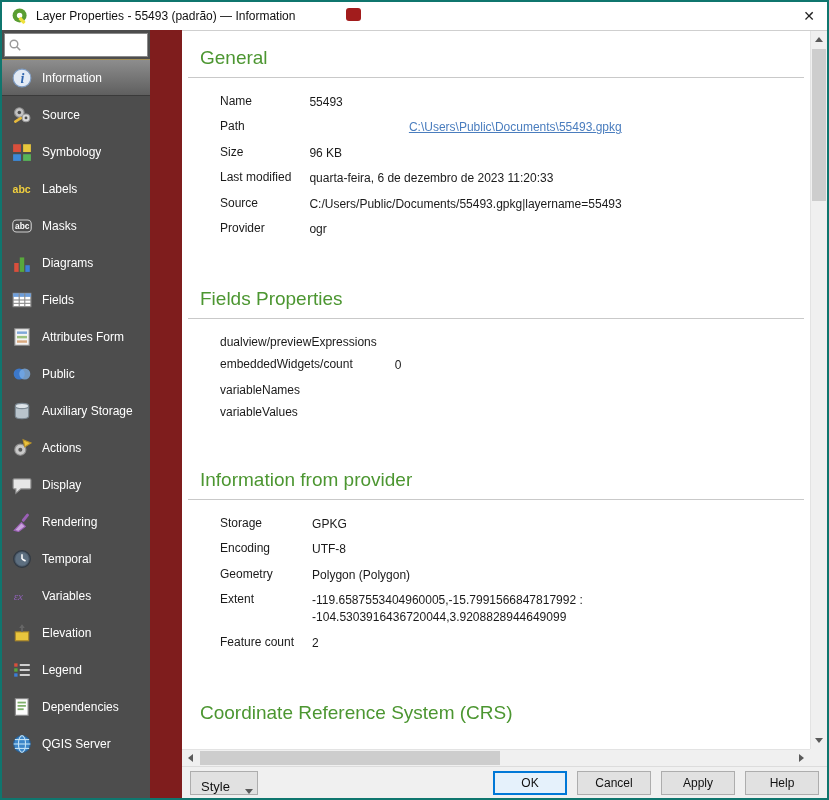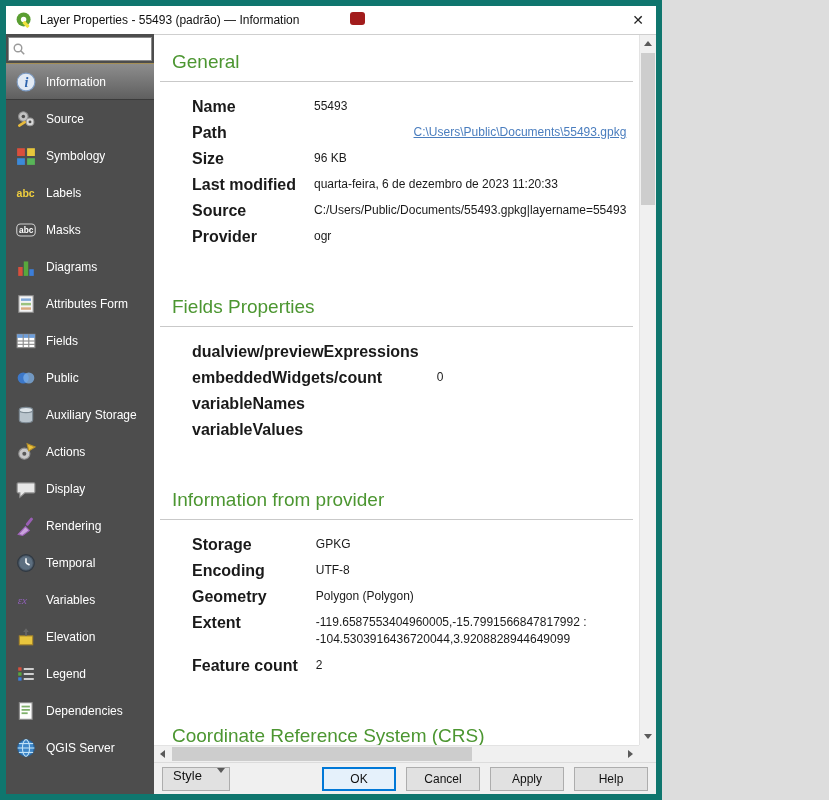--- a/index.html
+++ b/index.html
@@ -1,40 +1,40 @@
 <!DOCTYPE html>
 <html style="--heading-green: #4c9631; --link-blue: #4a7dbe; --focus-blue: #0078d7; --sidebar-gray: #4d4d4d;"><head>
 <meta charset="utf-8">
 <style>
   * { box-sizing: border-box; }
   html,body { margin:0; padding:0; background:#ddd; }
   .window {
-    width:662px; height:800px; overflow:hidden;
-    border:6px solid #0f766e; background:#f0f0f0;
+    width:829px; height:800px; overflow:hidden;
+    border:2px solid #0f766e; background:#f0f0f0;
     display:flex; flex-direction:column;
     font-family:"Liberation Sans", sans-serif;
     position:relative;
   }
   
   .titlebar { flex:0 0 28px; background:#ffffff; display:flex; align-items:center; padding-left:8px; position:relative; }
   .titlebar .app-icon { width:20px; height:20px; display:flex; align-items:center; justify-content:center; margin-right:6px; }
   .title-text { font-size:12px; color:#101010; white-space:nowrap; }
   .red-indicator { position:absolute; left:344px; top:6px; width:15px; height:13px; border-radius:3px; background:#a21c1c; }
   .close-btn { margin-left:auto; width:36px; height:100%; display:flex; align-items:center; justify-content:center; font-size:14px; color:#222; cursor:default; }
   
   .main-row { flex:1; min-height:0; display:flex; }
   .sidebar { flex:0 0 148px; background:#4d4d4d; display:flex; flex-direction:column; overflow:hidden; }
   .search-box { flex:0 0 24px; margin:3px 2px 2px 2px; background:#fff; border:1px solid #8a8a8a; display:flex; align-items:center; padding:0 3px; gap:2px; }
   .search-box input { border:none; outline:none; flex:1; min-width:0; font-size:12px; height:18px; font-family:inherit; background:transparent; }
   .sb-items { flex:1; display:flex; flex-direction:column; overflow:hidden; }
   .sb-item { flex:0 0 37px; display:flex; align-items:center; gap:9px; padding:0 4px 0 9px; color:#fff; font-size:12px; }
   .sb-item.selected { background:linear-gradient(#8d8d8d,#5f5f5f); border-top:1px solid #a58f55; border-bottom:1px solid #3a3a3a; }
   .sb-icon { flex:0 0 22px; height:22px; display:flex; align-items:center; justify-content:center; }
   .sb-label { white-space:nowrap; overflow:hidden; }
-  .right-col { flex:1; min-width:0; display:flex; flex-direction:column; background:#7f1d1d; }
+  .right-col { flex:1; min-width:0; display:flex; flex-direction:column; background:#7f1d1d;padding-left:32px; }
   
   .content-grid { flex:1; min-height:0; display:grid; grid-template-columns:1fr 17px; grid-template-rows:1fr 17px; border-top:1px solid #cfcfcf; }
   .content { overflow:hidden; padding:4px 6px 0 18px; background:#fff; }
   .vscroll { background:#f0f0f0; position:relative; border-left:1px solid #e3e3e3; }
   .hscroll { background:#f0f0f0; position:relative; border-top:1px solid #e3e3e3; }
   .scroll-corner { background:#f0f0f0; }
   .sa { position:absolute; display:flex; align-items:center; justify-content:center; }
   .sa-v { left:0; width:100%; height:17px; } .sa-up{top:0} .sa-dn{bottom:0}
   .sa-h { top:0; height:100%; width:17px; } .sa-lf{left:0} .sa-rt{right:0}
   .tri-up { width:0;height:0;border-left:4px solid transparent;border-right:4px solid transparent;border-bottom:5px solid #5a5a5a; }
@@ -42,28 +42,28 @@
   .tri-lf { width:0;height:0;border-top:4px solid transparent;border-bottom:4px solid transparent;border-right:5px solid #5a5a5a; }
   .tri-rt { width:0;height:0;border-top:4px solid transparent;border-bottom:4px solid transparent;border-left:5px solid #5a5a5a; }
   .v-thumb { position:absolute; left:1px; right:1px; top:18px; height:152px; background:#cdcdcd; }
   .h-thumb { position:absolute; top:1px; bottom:1px; left:18px; width:300px; background:#cdcdcd; }
   
   .sec-title { color:var(--heading-green,#4c9631); font-size:19px; font-weight:500; margin:46px 0 8px 0; }
   .sec:first-child .sec-title { margin-top:12px; }
   .sec-rule { height:1px; background:#c9c9c9; margin:0 0 12px -12px; }
   .kv { display:table; margin-left:20px; border-spacing:0; }
   .kv-row { display:table-row; }
-  .kv-key { display:table-cell; font-size:16px; font-weight:bold; color:#1a1a1a; padding:4px 18px 4px 0; white-space:nowrap; vertical-align:top; }
+  .kv-key { display:table-cell; font-size:12px; font-weight:normal; color:#1a1a1a; padding:4px 18px 4px 0; white-space:nowrap; vertical-align:top; }
   .kv-val { display:table-cell; font-size:12px; color:#1a1a1a; padding:4px 0; white-space:pre-line; vertical-align:top; line-height:1.45; }
   .kv-val.link { color:var(--link-blue,#4a7dbe); text-decoration:underline; cursor:pointer;text-align:right; }
   
   .footer { flex:0 0 32px; background:#f0f0f0; border-top:1px solid #dcdcdc; display:flex; align-items:center; padding:0 8px; gap:10px; }
   .btn { height:24px; min-width:74px; background:#e1e1e1; border:1px solid #adadad; font-size:12px; display:flex; align-items:center; justify-content:center; font-family:inherit; color:#111; cursor:default; }
   .btn-ok { background:#e5f1fb; border:2px solid var(--focus-blue,#0078d7); }
-  .style-btn { height:24px; background:#e1e1e1; border:1px solid #adadad; display:flex; align-items:flex-start; cursor:default; }
+  .style-btn { height:24px; background:#e1e1e1; border:1px solid #adadad; display:flex; align-items:flex-end; cursor:default; }
   .style-label { padding:0 10px; font-size:13px; display:flex; align-items:center; color:#111; }
   .style-sep { width:1px; background:#adadad; }
   .style-caret { width:16px; display:flex; align-items:center; justify-content:center; }
   .footer-spacer { flex:1; }
 </style>
 </head>
 <body>
 
 <div class="window">
 
@@ -148,40 +148,40 @@
                 <rect x="2" y="9" width="4" height="8" fill="#d94f3c"></rect>
                 <rect x="7" y="4" width="4" height="13" fill="#58a83c"></rect>
                 <rect x="12" y="11" width="4" height="6" fill="#3c7ed9"></rect>
               </svg>
             </span>
             <span class="sb-label">Diagrams</span>
           </div>
           <div class="sb-item">
             <span class="sb-icon">
               <svg width="20" height="20" viewBox="0 0 18 18" xmlns="http://www.w3.org/2000/svg">
-                <rect x="2.5" y="1.5" width="13" height="15" fill="#f4f4f4" stroke="#8a8a8a"></rect>
-                <rect x="4.5" y="4" width="9" height="2.2" fill="#7fa8d9"></rect>
-                <rect x="4.5" y="8" width="9" height="2.2" fill="#9cc27f"></rect>
-                <rect x="4.5" y="12" width="9" height="2.2" fill="#d9a97f"></rect>
-              </svg>
-            </span>
-            <span class="sb-label">Attributes Form</span>
-          </div>
-          <div class="sb-item">
-            <span class="sb-icon">
-              <svg width="20" height="20" viewBox="0 0 18 18" xmlns="http://www.w3.org/2000/svg">
                 <rect x="1" y="3" width="16" height="12" fill="#ffffff" stroke="#8a8a8a"></rect>
                 <rect x="1" y="3" width="16" height="3.2" fill="#6d9edb"></rect>
                 <line x1="6.5" y1="3" x2="6.5" y2="15" stroke="#8a8a8a"></line>
                 <line x1="11.5" y1="3" x2="11.5" y2="15" stroke="#8a8a8a"></line>
                 <line x1="1" y1="9" x2="17" y2="9" stroke="#8a8a8a"></line>
                 <line x1="1" y1="12" x2="17" y2="12" stroke="#8a8a8a"></line>
               </svg>
             </span>
             <span class="sb-label">Fields</span>
+          </div>
+          <div class="sb-item">
+            <span class="sb-icon">
+              <svg width="20" height="20" viewBox="0 0 18 18" xmlns="http://www.w3.org/2000/svg">
+                <rect x="2.5" y="1.5" width="13" height="15" fill="#f4f4f4" stroke="#8a8a8a"></rect>
+                <rect x="4.5" y="4" width="9" height="2.2" fill="#7fa8d9"></rect>
+                <rect x="4.5" y="8" width="9" height="2.2" fill="#9cc27f"></rect>
+                <rect x="4.5" y="12" width="9" height="2.2" fill="#d9a97f"></rect>
+              </svg>
+            </span>
+            <span class="sb-label">Attributes Form</span>
           </div>
           <div class="sb-item">
             <span class="sb-icon">
               <svg width="20" height="20" viewBox="0 0 18 18" xmlns="http://www.w3.org/2000/svg">
                 <circle cx="6.5" cy="9" r="5" fill="#3b7dd8" opacity="0.9"></circle>
                 <circle cx="11.5" cy="9" r="5" fill="#7fb2e8" opacity="0.75"></circle>
               </svg>
             </span>
             <span class="sb-label">Public</span>
           </div>

